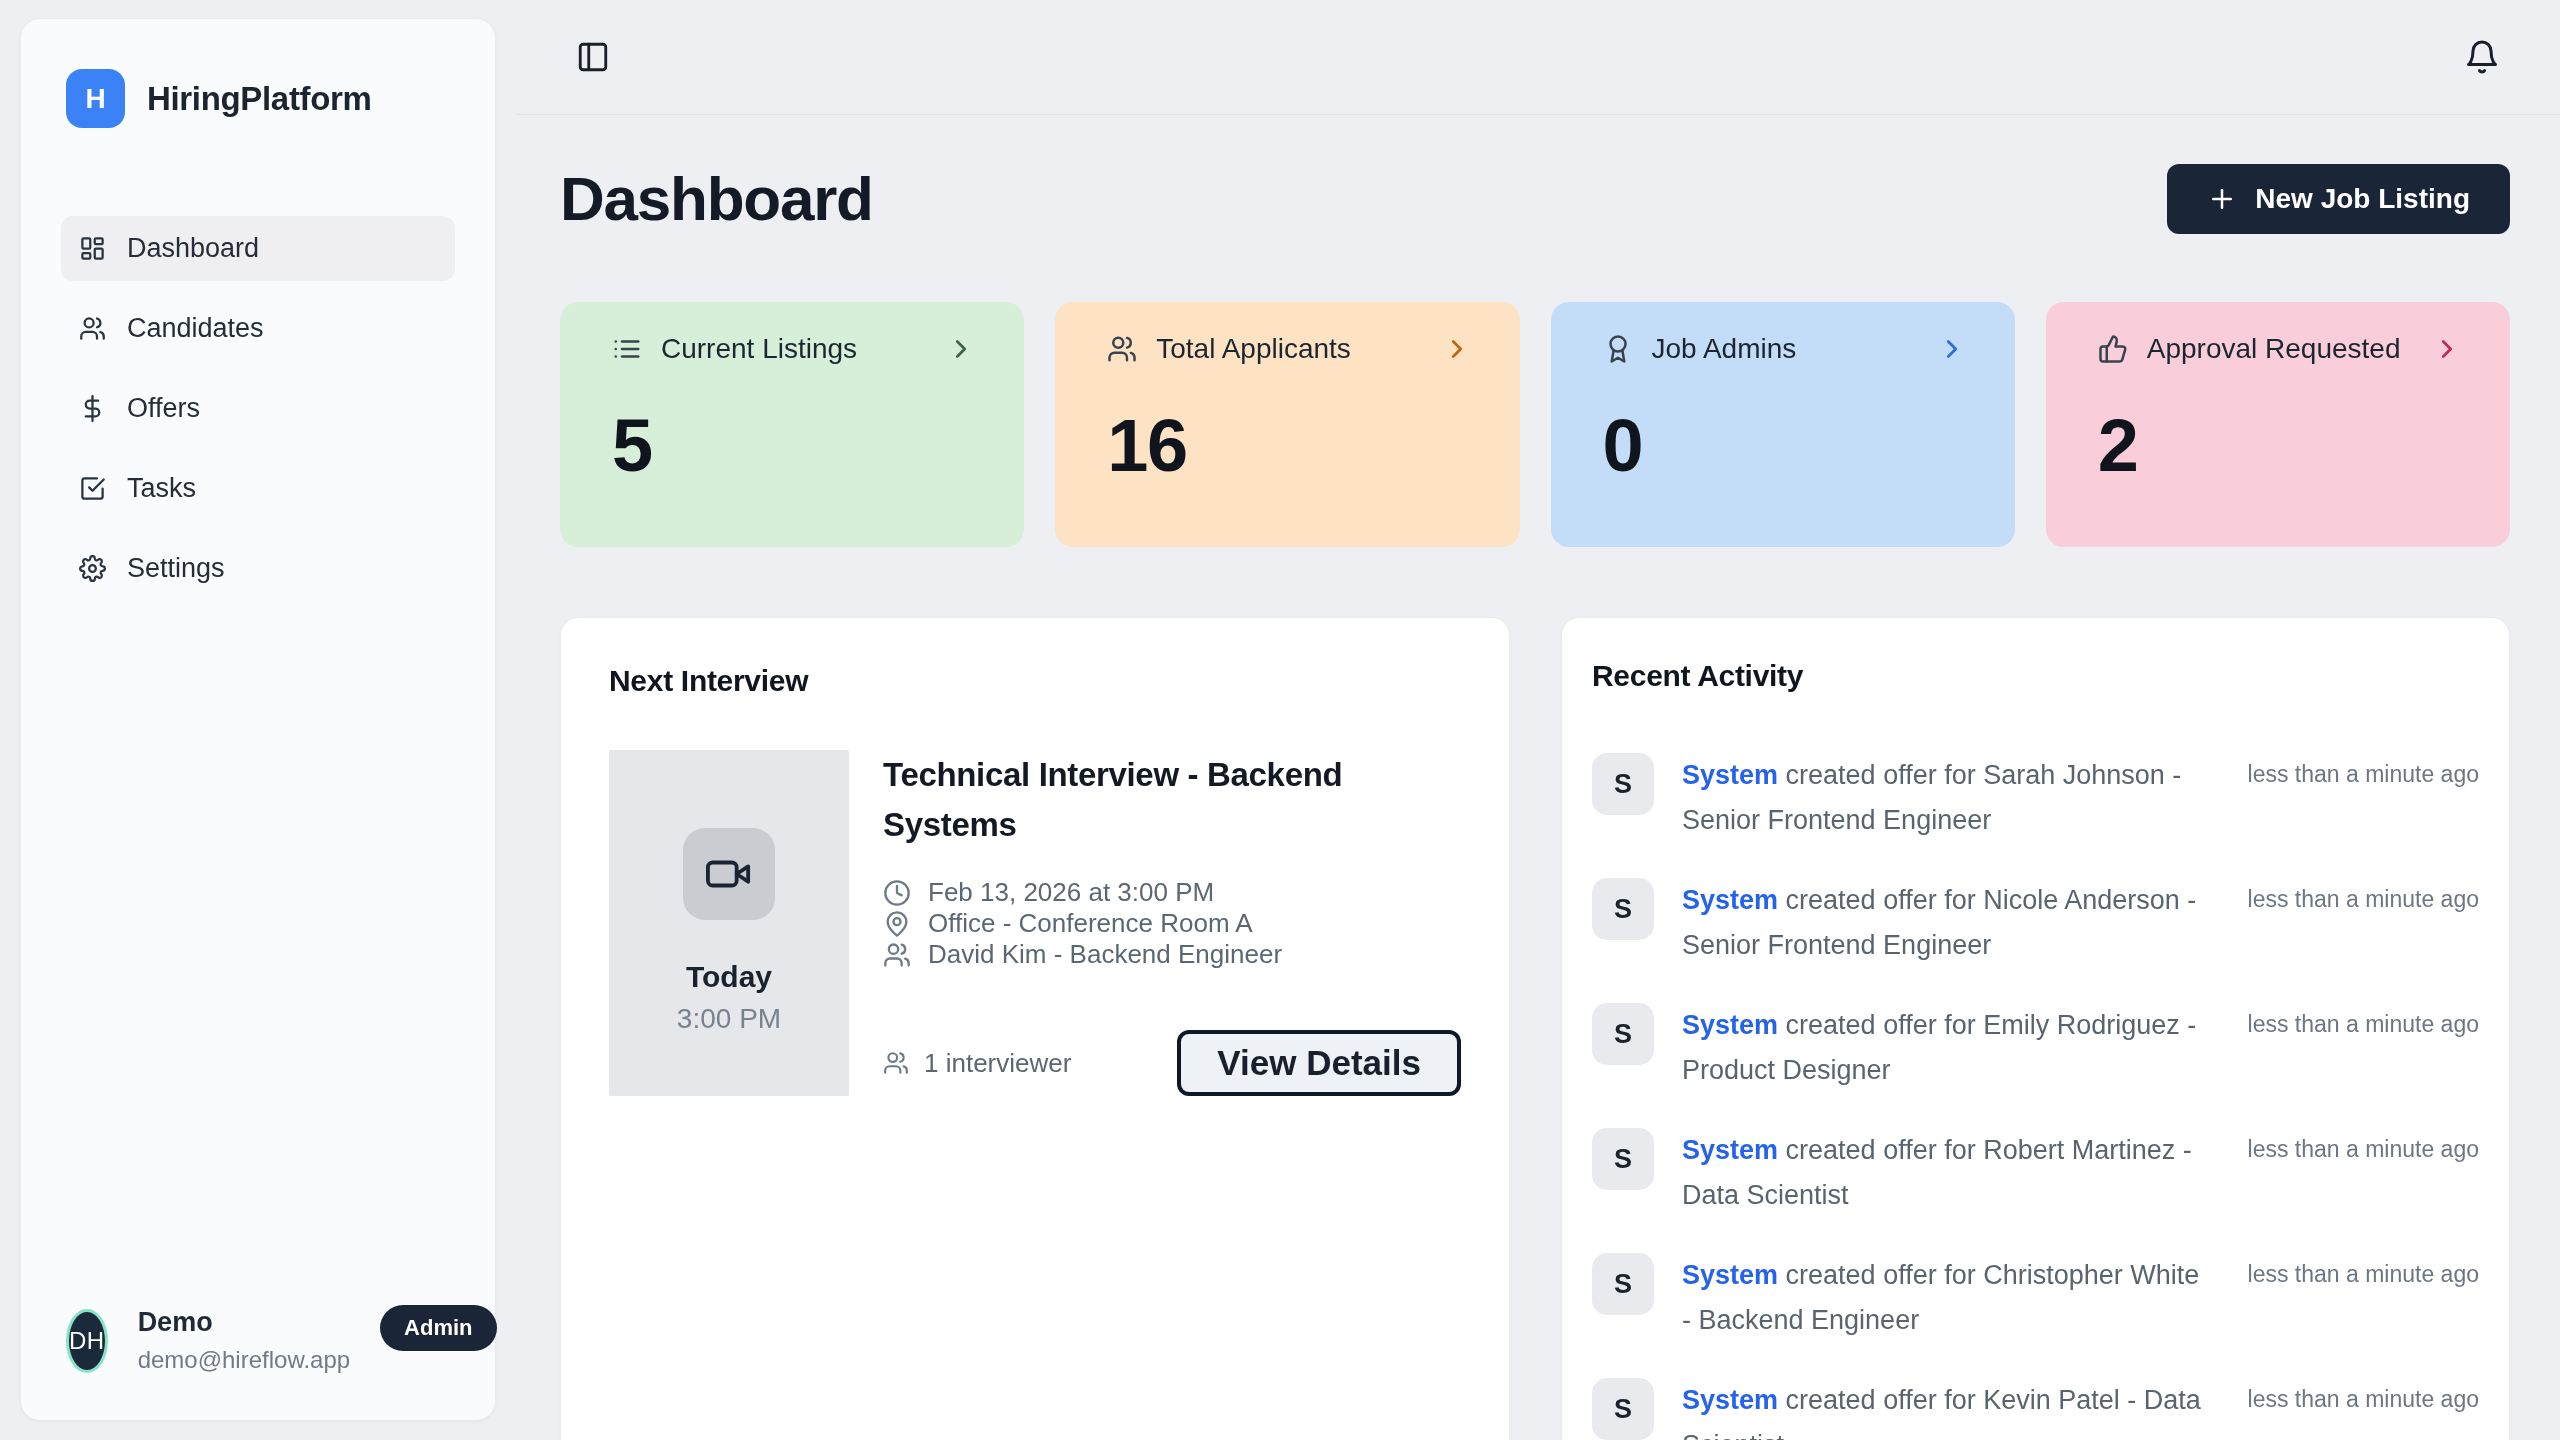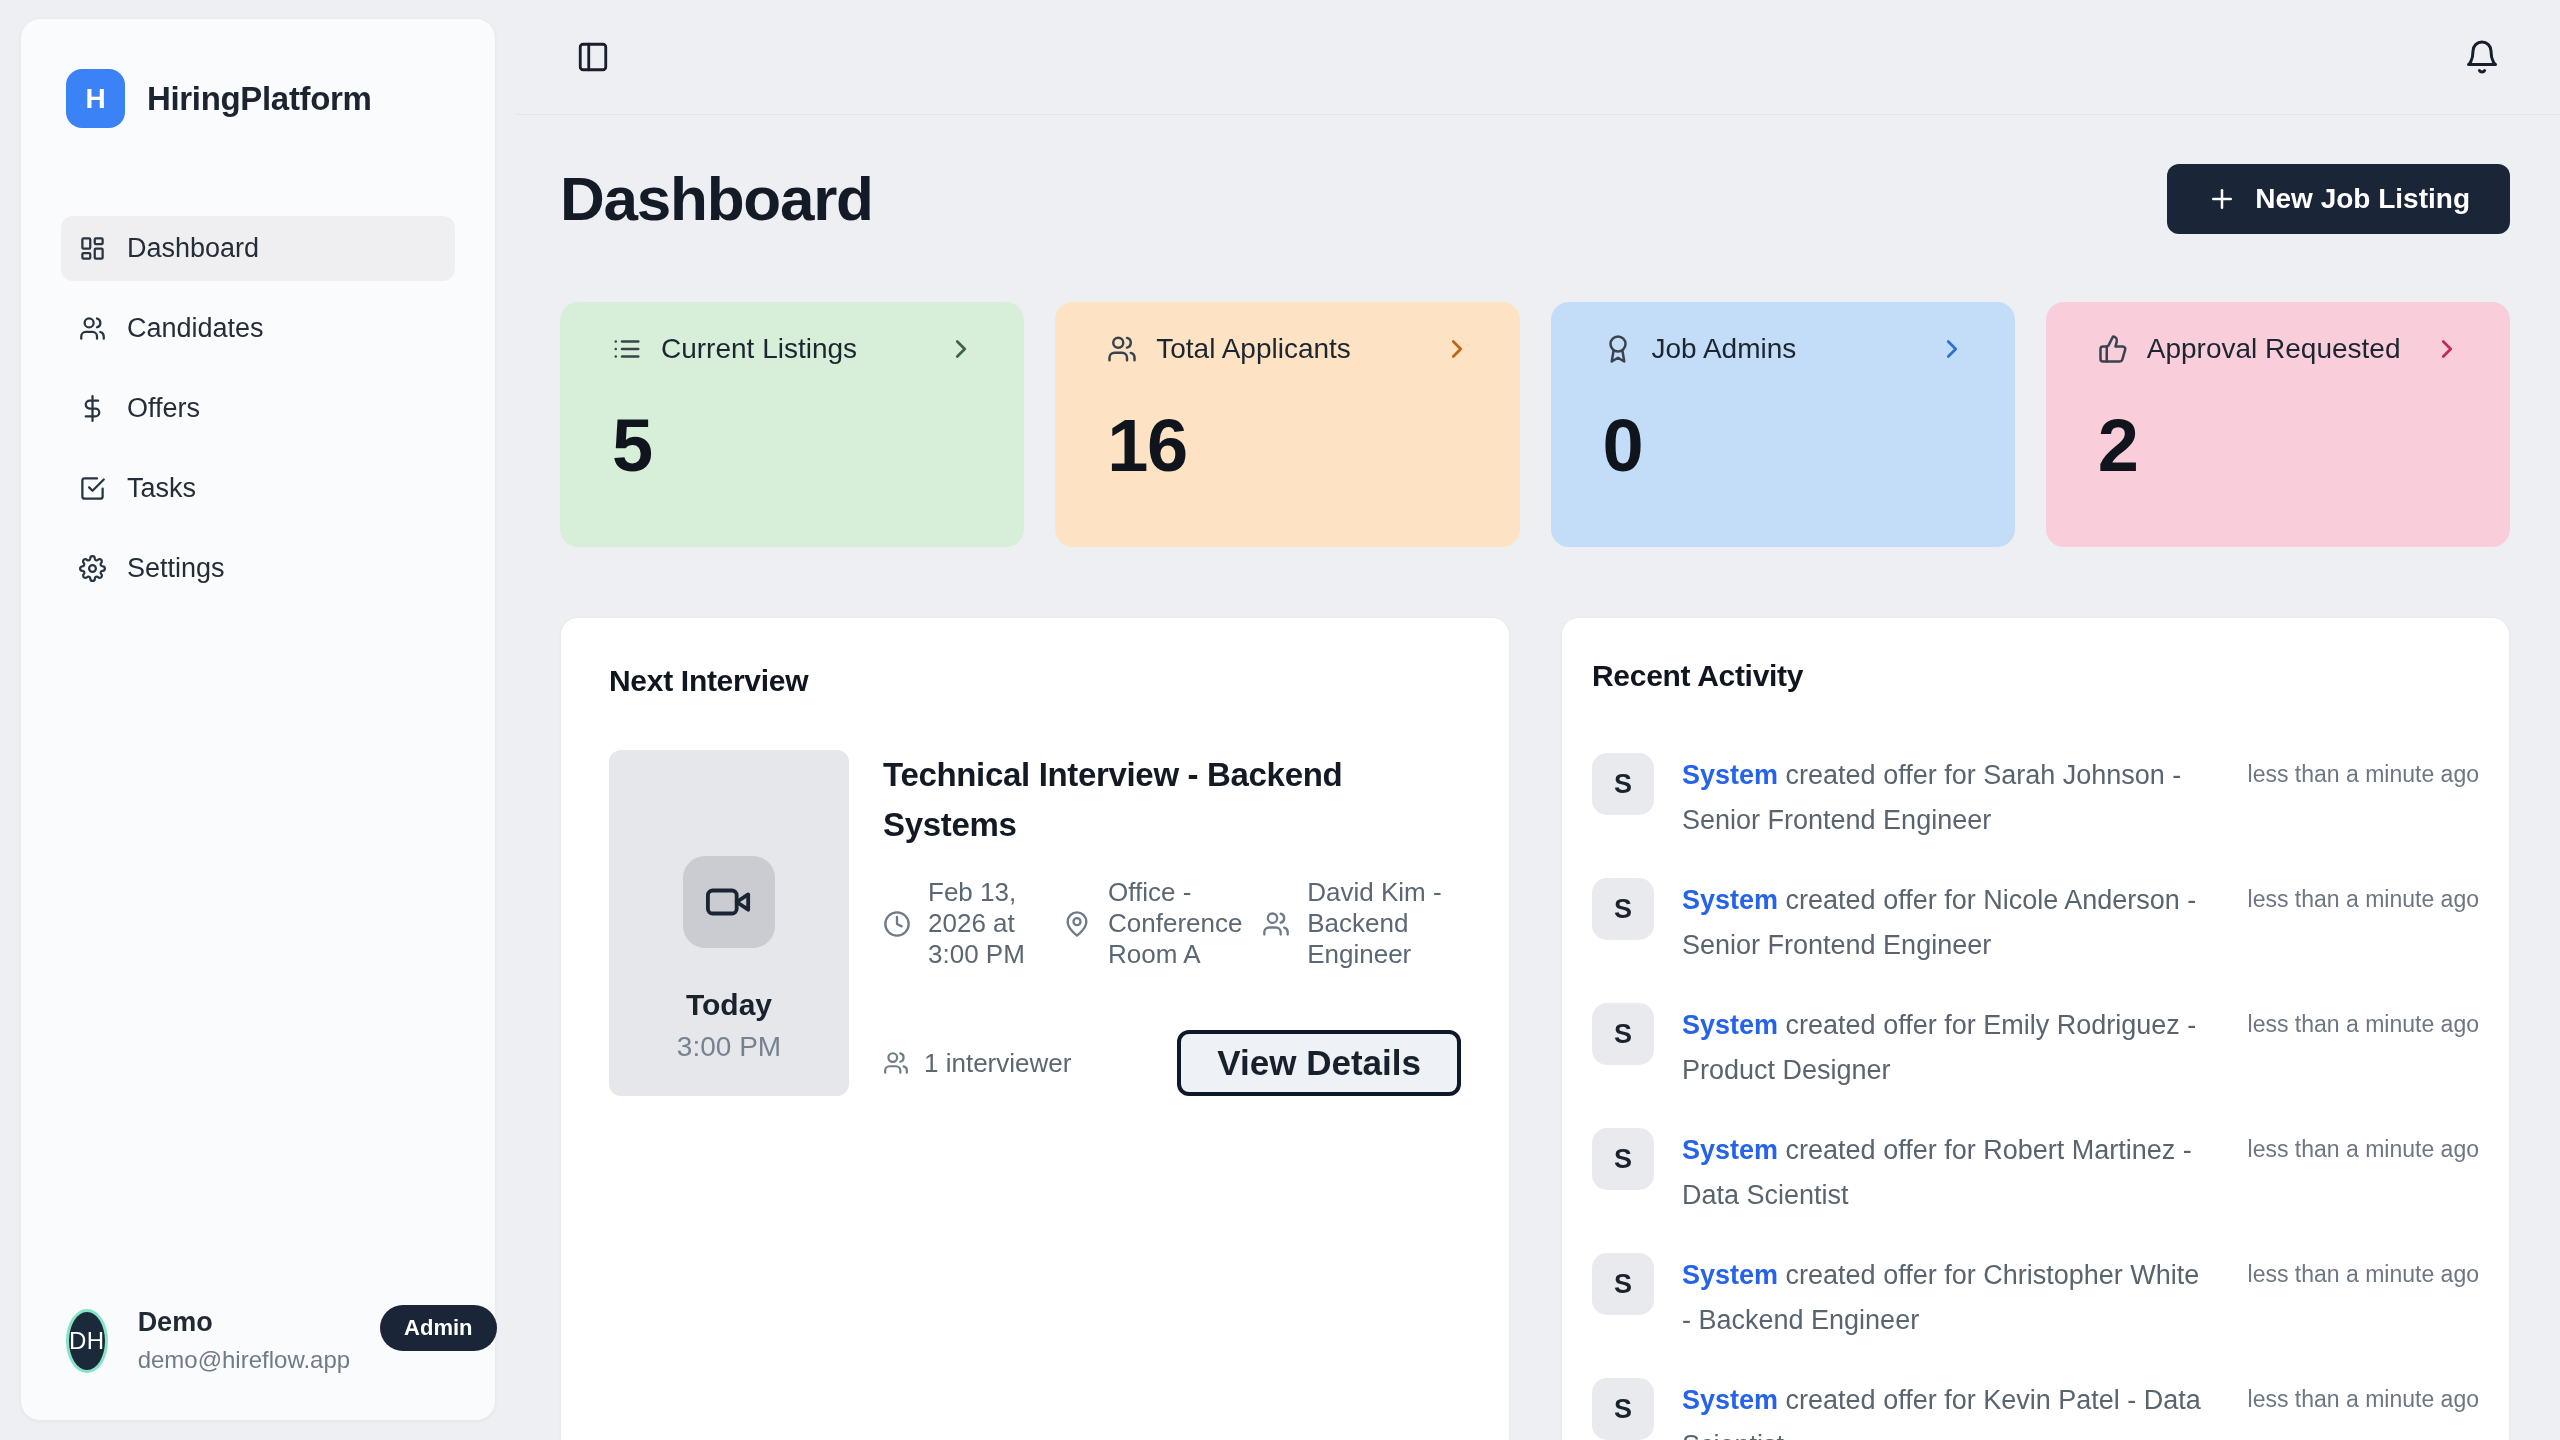--- a/index.html
+++ b/index.html
@@ -98,35 +98,35 @@
   .cards-row { margin-top:70px; display:flex; gap:51px; align-items:flex-start; }
   .panel {
     background:#ffffff; border:1px solid #e9ebef; border-radius:18px;
     box-shadow:0 1px 3px rgba(16,24,40,.04);
   }
   .interview-panel { width:950px; height:880px; padding:46px 48px; }
   .panel-title { font-size:30px; font-weight:700; color:#10161f; letter-spacing:-0.01em; }
 
   .interview-body { margin-top:52px; display:flex; gap:34px; }
   .interview-tile {
-    width:240px; height:346px; border-radius:12px;
+    width:240px; height:346px; border-radius:2px;
     background:#e6e7ea; display:flex; flex-direction:column; align-items:center;
-    padding-top:106px;
+    padding-top:78px;
   }
   .tile-iconbox {
     width:92px; height:92px; border-radius:22px;
     background:#caccd2; color:#1b2433;
     display:flex; align-items:center; justify-content:center;
   }
   .tile-day { margin-top:40px; font-size:30px; font-weight:700; color:#1a222e; }
   .tile-time { margin-top:9px; font-size:28px; color:#78828e; }
 
   .interview-info { flex:1; display:flex; flex-direction:column; height:346px; }
   .interview-title { font-size:33px; font-weight:700; line-height:1.5; color:#131a24; max-width:500px; letter-spacing:-0.01em; }
-  .meta-list { margin-top:28px; display:flex; flex-direction:row; gap:15px;align-items:center; }
+  .meta-list { margin-top:28px; display:flex; flex-direction:column; gap:0; }
   .meta-row { display:flex; align-items:center; gap:17px; }
   .meta-row .icon { color:#707b88; }
   .meta-text { font-size:26px; color:#5c6774; }
 
   .interview-footer { margin-top:auto; display:flex; align-items:center; justify-content:space-between; }
   .interviewers { display:flex; align-items:center; gap:15px; }
   .interviewers .icon { color:#707b88; }
   .interviewers-text { font-size:26px; color:#5c6774; }
   .secondary-btn {
     height:66px; padding:0 36px;

